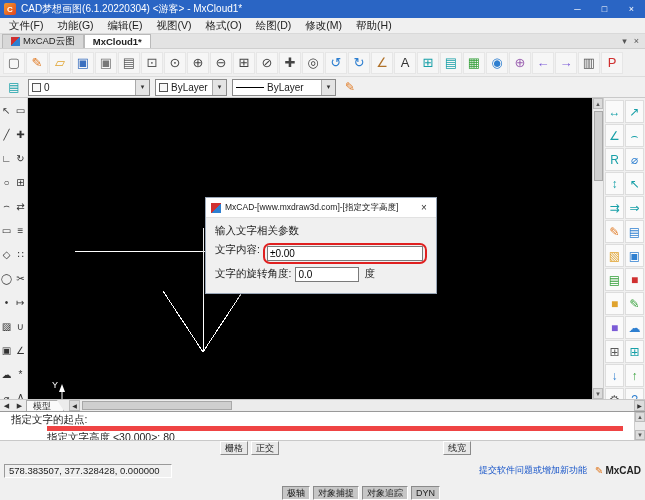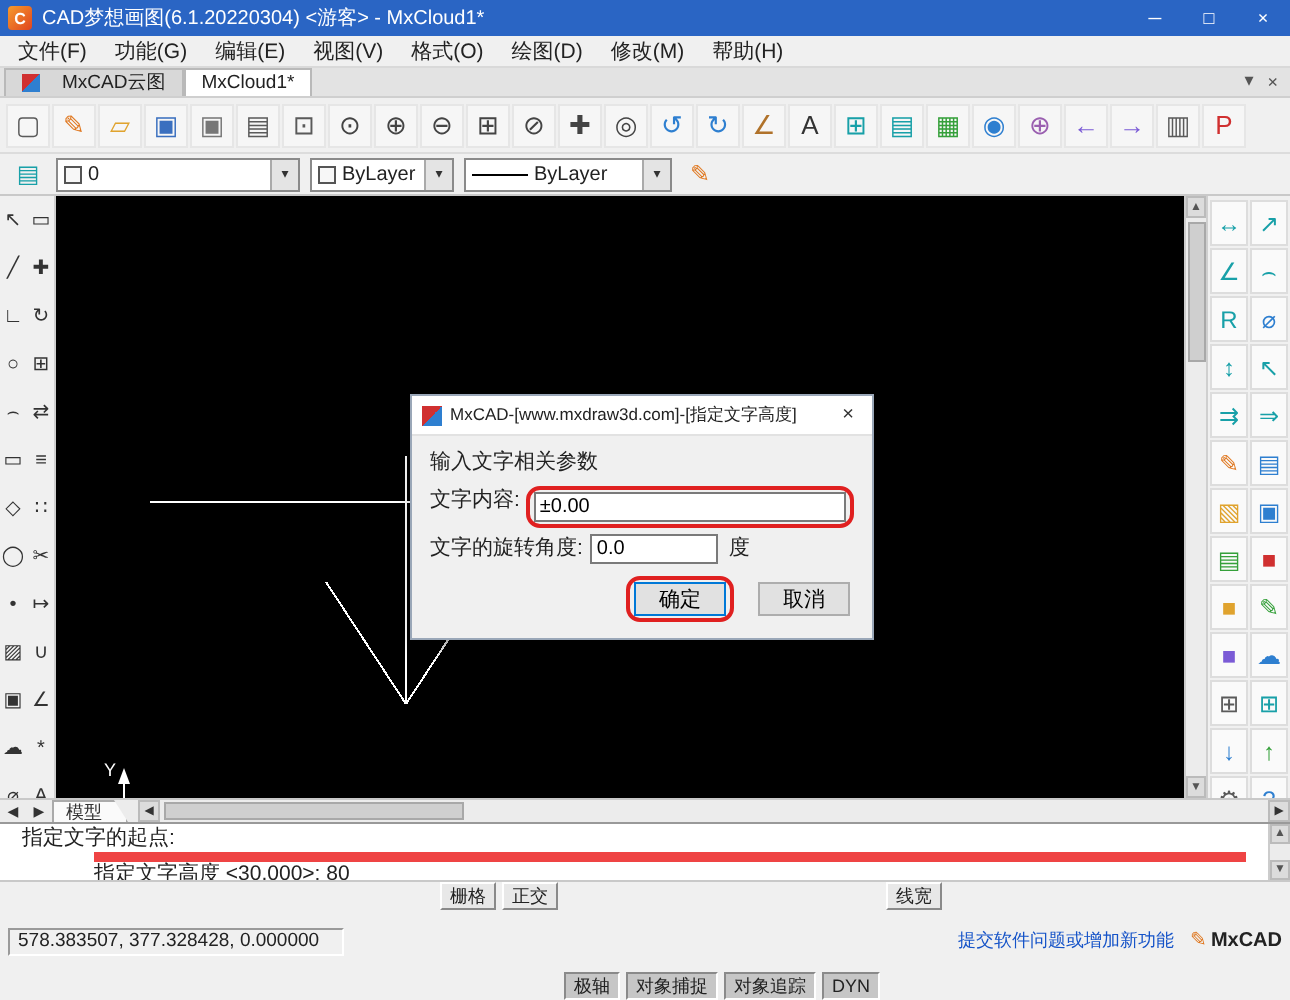--- a/index.html
+++ b/index.html
@@ -13,22 +13,22 @@
   .title-text { white-space:nowrap; overflow:hidden; }
   .win-controls { margin-left:auto; display:flex; height:100%; }
   .win-btn { width:27px; display:flex; align-items:center; justify-content:center; font-size:9px; }
 
   
   .menubar { flex:0 0 16px; display:flex; align-items:center; background:#f0f0f0; border-bottom:1px solid #d9d9d9; font-size:10.5px; padding-left:2px; }
   .menu-item { padding:0 7px; white-space:nowrap; }
 
   
   .tabbar { flex:0 0 15px; background:#e3e3e3; display:flex; align-items:flex-end; border-bottom:1px solid #cfcfcf; padding-left:2px; font-size:9.5px; }
-  .doc-tab { display:flex; align-items:center; gap:11px; padding:0 8px; height:14px; border:1px solid #b9b9b9; border-bottom:none; background:#d8d8d8; white-space:nowrap; }
-  .doc-tab.active { background:#fff; font-weight:normal; }
+  .doc-tab { display:flex; align-items:center; gap:3px; padding:0 8px; height:14px; border:1px solid #b9b9b9; border-bottom:none; background:#d8d8d8; white-space:nowrap; }
+  .doc-tab.active { background:#fff; font-weight:bold; }
   .tab-logo { width:9px; height:9px; background:linear-gradient(135deg,#d03030 50%,#2e7fd0 50%); }
   .tabbar-right { margin-left:auto; display:flex; gap:7px; padding:0 6px 2px 0; color:#555; font-size:9px; align-items:center; }
 
   
   .toolbar1 { flex:0 0 28px; display:flex; align-items:center; gap:1px; padding:0 3px; background:#f0f0f0; border-bottom:1px solid #dcdcdc; }
   .tb-icon { width:22px; height:22px; flex:0 0 22px; display:flex; align-items:center; justify-content:center; font-size:13px; border:1px solid #e6e6e6; background:#f6f6f6; }
 
   
   .toolbar2 { flex:0 0 21px; display:flex; align-items:center; gap:5px; padding:0 5px; border-bottom:1px solid #c9c9c9; background:#f0f0f0; }
   .tb2-icon { width:18px; height:18px; display:flex; align-items:center; justify-content:center; font-size:12px; }
@@ -337,22 +337,16 @@
         <span class="dlg-label">文字内容:</span>
         <span class="red-box grow">
           <input class="dlg-input" value="±0.00" style="">
         </span>
       </div>
       <div class="dlg-row">
         <span class="dlg-label">文字的旋转角度:</span>
         <input class="dlg-input small" value="0.0" style="">
         <span class="dlg-unit">度</span>
       </div>
-      <div class="dlg-buttons">
-        <span class="red-box">
-          <button class="dlg-btn primary">确定</button>
-        </span>
-        <button class="dlg-btn">取消</button>
-      </div>
     </div>
   </div>
 
 </div>
 
 </body></html>

